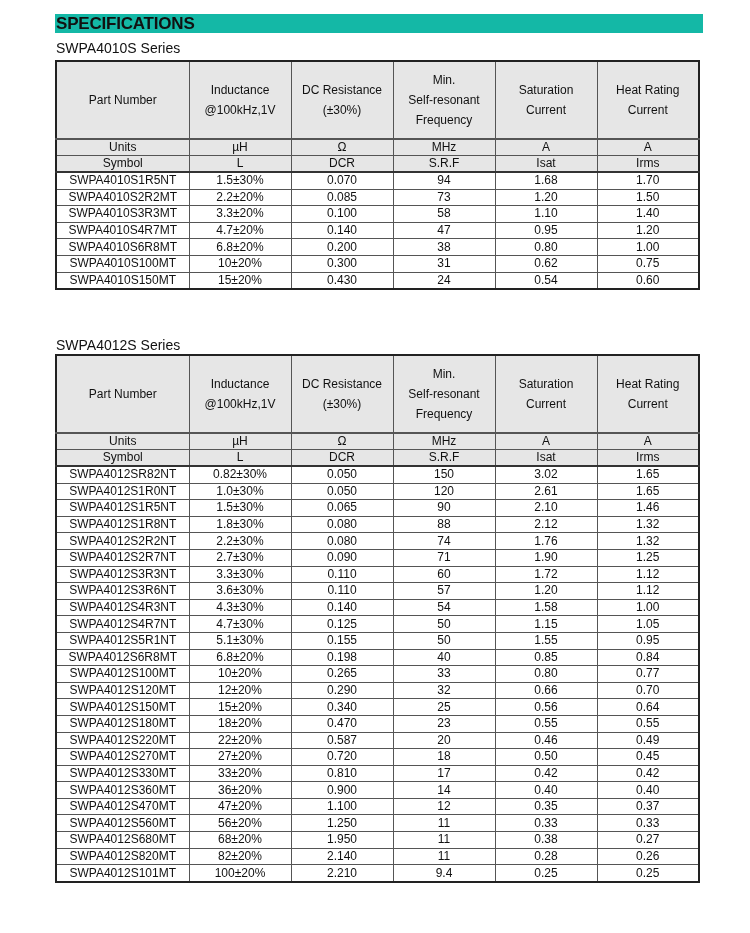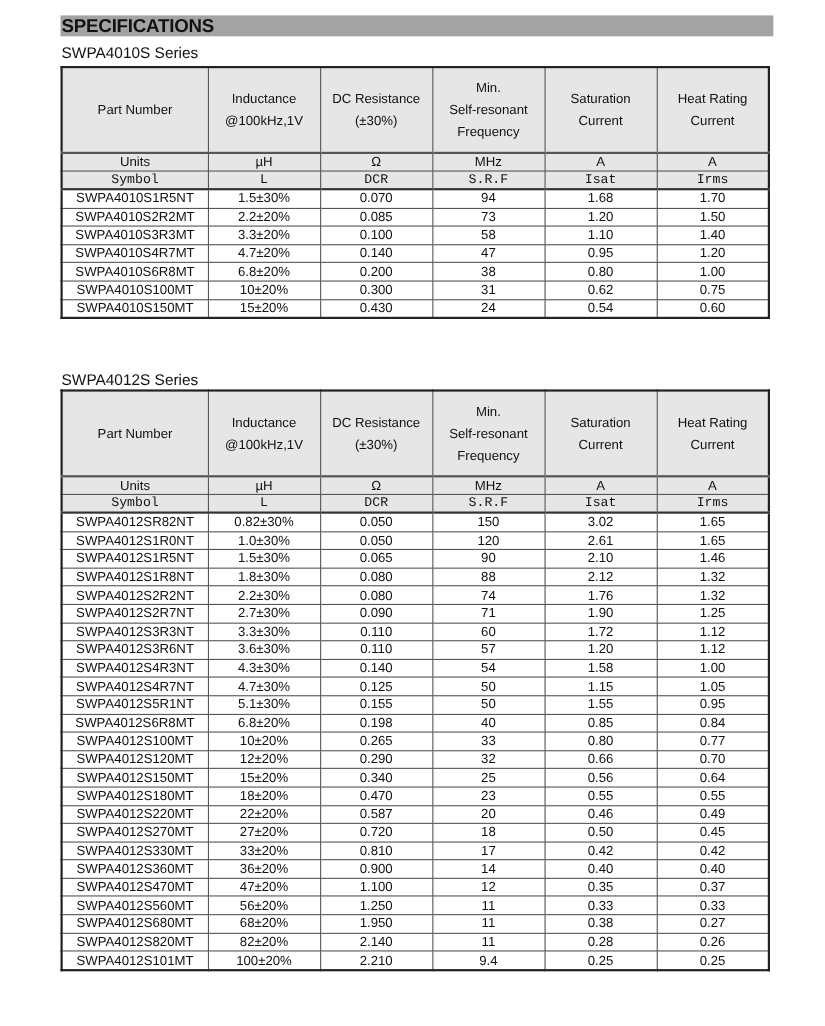--- a/index.html
+++ b/index.html
@@ -1,25 +1,25 @@
 <!DOCTYPE html>
 <html><head>
   <meta charset="utf-8">
   <style>
     html, body { margin: 0; padding: 0; background: #ffffff; }
     body { width: 750px; height: 933px; position: relative; font-family: "Liberation Sans", sans-serif; color: #111; }
-    .title-bar { position: absolute; left: 55px; top: 14px; width: 648px; height: 19px; background: #a3a3a3; }
+    .title-bar { position: absolute; left: 55px; top: 14px; width: 648px; height: 19px; background: #14b8a6; }
     .title-bar span { position: absolute; left: 1px; top: 0px; font-weight: bold; font-size: 17px; line-height: 20px; color: #111; letter-spacing: -0.2px; }
     .series-title { position: absolute; left: 56px; font-size: 14px; line-height: 16px; color: #111; }
     table.spec { position: absolute; left: 55px; width: 643px; border-collapse: collapse; border: 2px solid #222; table-layout: fixed; }
     table.spec td, table.spec th { border: 1px solid #555; text-align: center; font-size: 12px; font-weight: normal; padding: 0; color: #111; }
     table.spec thead tr.hdr th { background: #e6e6e6; height: 76px; line-height: 20px; vertical-align: middle; }
     table.spec thead tr.units td, table.spec thead tr.sym td { background: #e6e6e6; height: 15px; line-height: 15px; }
     table.spec thead tr.units td { border-top: 2px solid #555; }
-    table.spec thead tr.sym td { border-bottom: 2px solid #333; font-family: Liberation Mono, monospace; }
+    table.spec thead tr.sym td { border-bottom: 2px solid #333; }
     table.spec tbody td { height: 15.6px; line-height: 15px; background: #fff; }
     col.c1 { width: 133px; } col.c2 { width: 102px; } col.c3 { width: 102px; } col.c4 { width: 102px; } col.c5 { width: 102px; } col.c6 { width: 102px; }
   </style>
 </head>
 <body>
 
 <div class="title-bar">
   <span>SPECIFICATIONS</span>
 </div>
 

